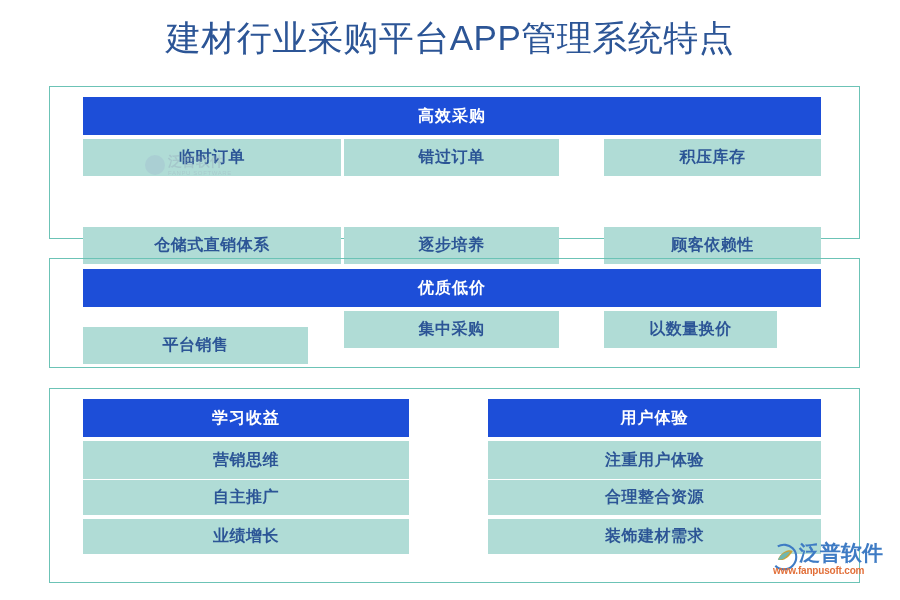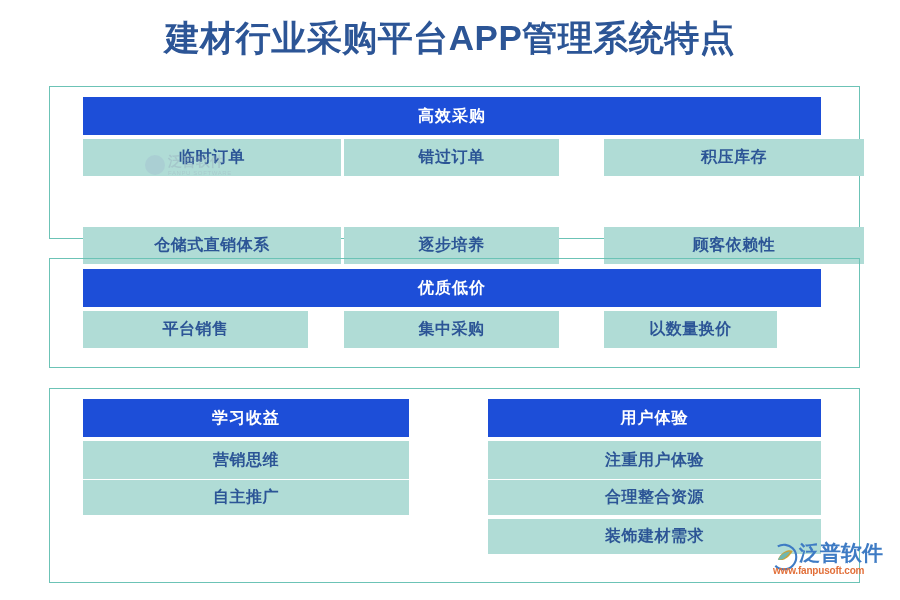--- a/index.html
+++ b/index.html
@@ -23,21 +23,21 @@
   }
 
   
   .page-title {
     position: absolute;
     left: 0;
     top: 14px;
     width: 900px;
     text-align: center;
     font-size: 35px;
-    font-weight: bold;
+    font-weight: normal;
     color: #2C5596;
     letter-spacing: 0.5px;
     line-height: 48px;
     white-space: nowrap;
   }
 
   
   .section {
     position: absolute;
     left: 49px;
@@ -73,27 +73,27 @@
     align-items: center;
     justify-content: center;
     letter-spacing: 0.5px;
     white-space: nowrap;
   }
 
   
   #section-1 .hdr { left: 33px; top: 10px; width: 738px; height: 38px; }
   #section-1 .c1 { left: 33px;  width: 258px; }
   #section-1 .c2 { left: 294px; width: 215px; }
-  #section-1 .c3 { left: 554px; width: 260px; }
+  #section-1 .c3 { left: 554px; width: 217px; }
   #section-1 .r1 { top: 52px; height: 37px; }
   #section-1 .r2 { top: 92px; height: 37px; margin-top: 48px; }
 
   
   #section-2 .hdr { left: 33px; top: 10px; width: 738px; height: 38px; }
-  #section-2 .c1 { left: 33px;  width: 225px; }
+  #section-2 .c1 { left: 33px;  width: 225px; margin-top: 16px; }
   #section-2 .c2 { left: 294px; width: 215px; }
   #section-2 .c3 { left: 554px; width: 173px; }
   #section-2 .r1 { top: 52px; height: 37px; }
 
   
   #section-3 .colA { left: 33px;  width: 326px; }
   #section-3 .colB { left: 438px; width: 333px; }
   #section-3 .hrow { top: 10px;  height: 38px; }
   #section-3 .r1   { top: 52px;  height: 38px; }
   #section-3 .r2   { top: 91px;  height: 35px; }
@@ -210,20 +210,21 @@
     <div class="cell c1 r1">平台销售</div>
     <div class="cell c2 r1">集中采购</div>
     <div class="cell c3 r1">以数量换价</div>
   </div>
 
   <div class="section" id="section-3">
 
     <div class="hdr colA hrow">学习收益</div>
     <div class="cell colA r1">营销思维</div>
     <div class="cell colA r2">自主推广</div>
+    <div class="cell colA r3">业绩增长</div>
 
     <div class="hdr colB hrow">用户体验</div>
     <div class="cell colB r1">注重用户体验</div>
     <div class="cell colB r2">合理整合资源</div>
     <div class="cell colB r3">装饰建材需求</div>
   </div>
 
   <div class="logo">
     <svg class="logo-icon" viewBox="0 0 32 32">
       <path d="M16 2 A14 14 0 1 0 16 30 A14 14 0 1 0 16 2 Z" fill="none" stroke="#3E7BC4" stroke-width="2.4" stroke-dasharray="62 26" transform="rotate(-135 16 16)"></path>

